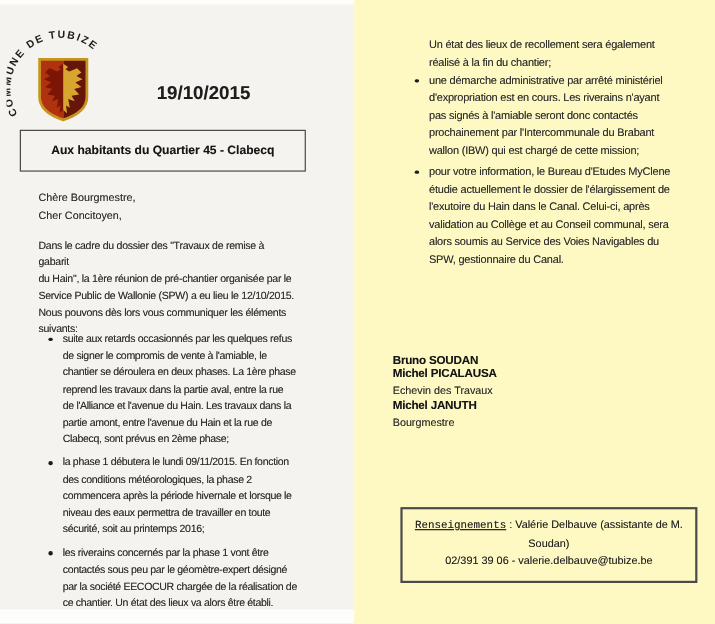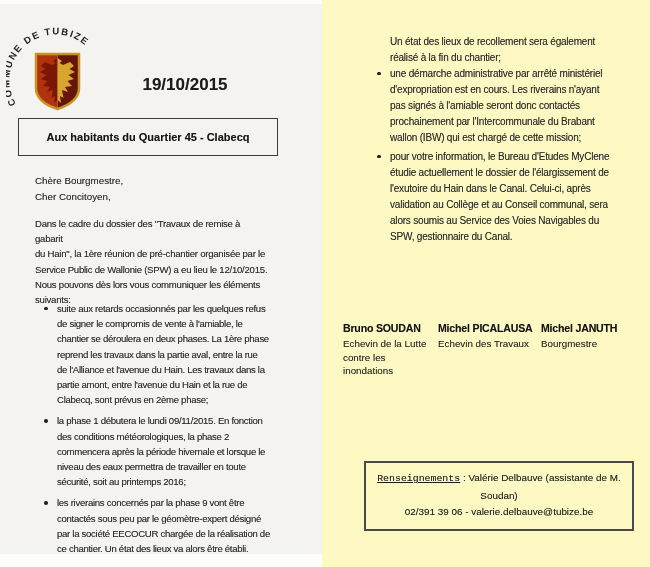--- a/index.html
+++ b/index.html
@@ -33,21 +33,21 @@
          font-size:9.6px;line-height:15.2px;letter-spacing:-0.3px;}
   .bullets-left li{margin-bottom:6px;}
 
   
   .continuation{position:absolute;left:68px;top:34px;font-size:10px;line-height:16px;letter-spacing:-0.2px;}
   .bullets-right{position:absolute;left:46px;top:66px;width:250px;
          font-size:10px;line-height:16px;letter-spacing:-0.2px;}
   .bullets-right li{margin-bottom:3px;}
   .closing{position:absolute;left:35px;top:247px;width:280px;
          font-size:10px;line-height:16.5px;letter-spacing:-0.15px;}
-  .signatures{position:absolute;left:21px;top:322px;display:flex;}
+  .signatures{position:absolute;left:35px;top:322px;display:flex;flex-direction:column;}
   .sig{flex:0 0 auto;}
   .sig-1{width:95px;}
   .sig-2{width:103px;}
   .sig-3{width:95px;}
   .sig-name{font-weight:bold;font-size:10.6px;color:#141414;letter-spacing:-0.2px;}
   .sig-title{font-size:9.8px;line-height:13.5px;margin-top:3px;}
   .info-box{position:absolute;left:42px;top:461px;width:258px;
          border:2px solid #4a4a4a;padding:7px 4px 8px;text-align:center;
          font-size:9.9px;line-height:16.5px;color:#1e1e1e;}
   .ul-label{text-decoration:underline;font-family:Liberation Mono, monospace;}
@@ -120,21 +120,21 @@
           <span class="dot"></span>
           <span class="preline soft">la phase 1 débutera le lundi 09/11/2015. En fonction
 des conditions météorologiques, la phase 2
 commencera après la période hivernale et lorsque le
 niveau des eaux permettra de travailler en toute
 sécurité, soit au printemps 2016;</span>
         </li>
 
         <li>
           <span class="dot"></span>
-          <span class="preline soft">les riverains concernés par la phase 9 vont être
+          <span class="preline soft">les riverains concernés par la phase 1 vont être
 contactés sous peu par le géomètre-expert désigné
 par la société EECOCUR chargée de la réalisation de
 ce chantier. Un état des lieux va alors être établi.</span>
         </li>
       </ul>
   </div>
 
   <div class="page page-right">
 
     <div class="continuation preline soft">Un état des lieux de recollement sera également
@@ -160,22 +160,20 @@
 alors soumis au Service des Voies Navigables du
 SPW, gestionnaire du Canal.</span>
         </li>
       </ul>
 
 
     <div class="signatures">
 
         <div class="sig sig-1">
           <div class="sig-name soft">Bruno SOUDAN</div>
-          <div class="sig-title preline soft">Echevin de la Lutte
-contre les inondations</div>
         </div>
 
         <div class="sig sig-2">
           <div class="sig-name soft">Michel PICALAUSA</div>
           <div class="sig-title preline soft">Echevin des Travaux</div>
         </div>
 
         <div class="sig sig-3">
           <div class="sig-name soft">Michel JANUTH</div>
           <div class="sig-title preline soft">Bourgmestre</div>

